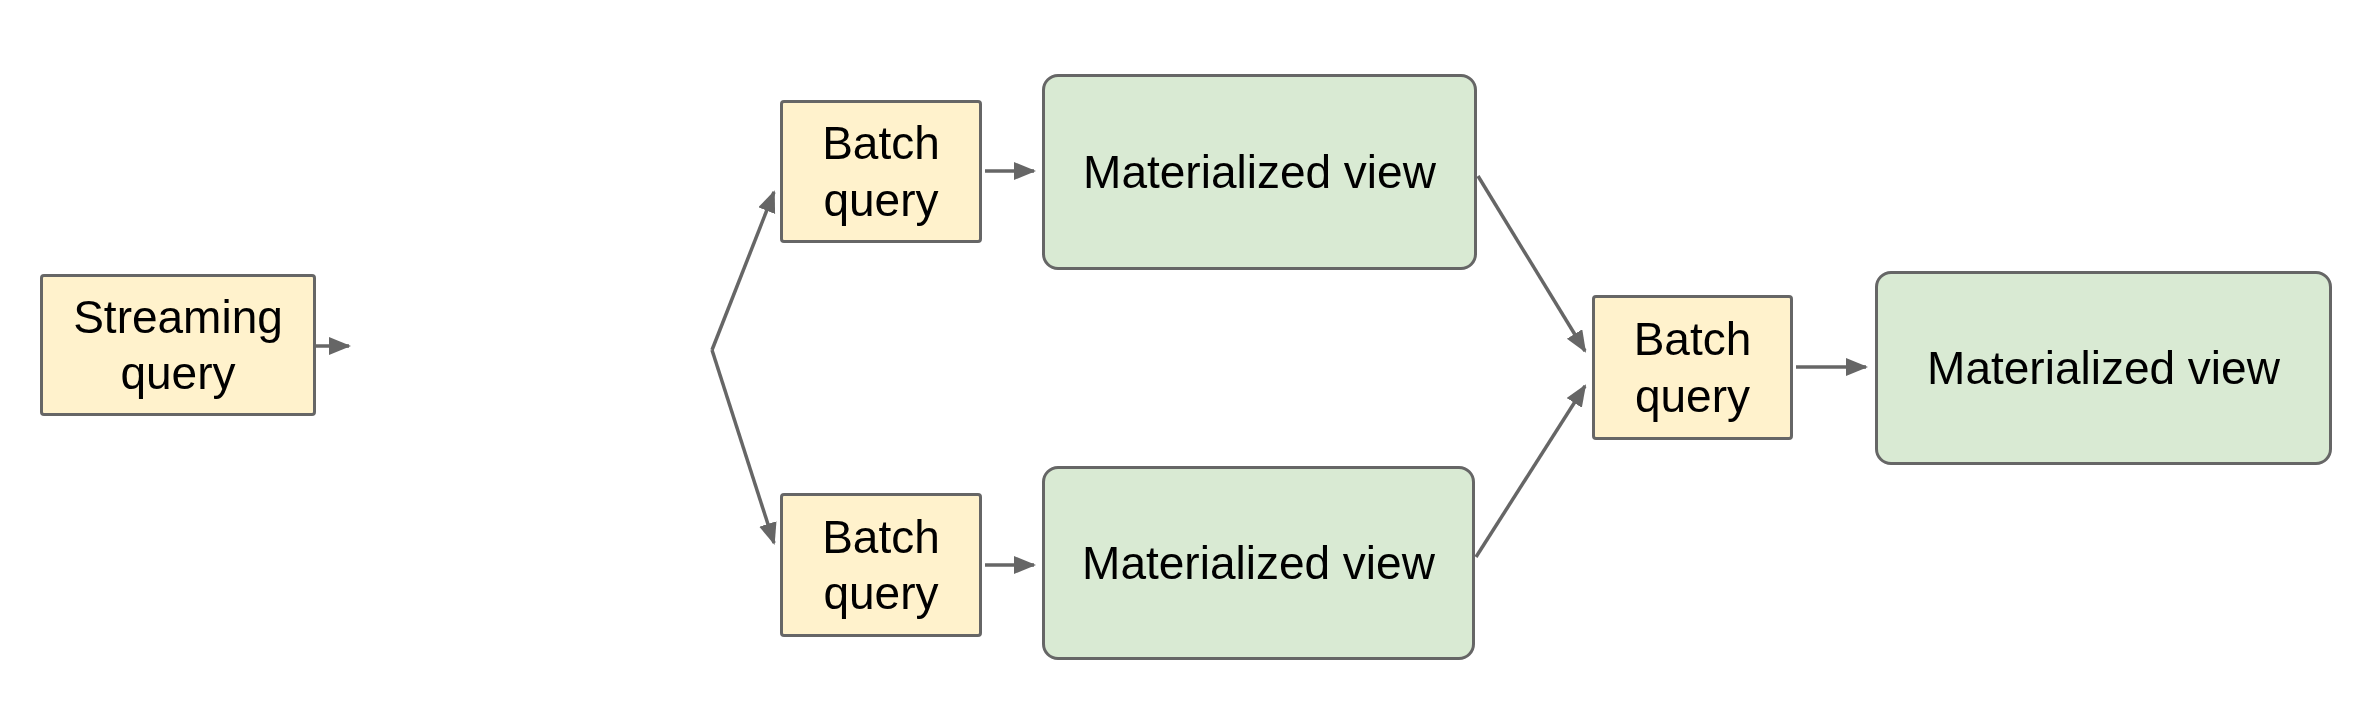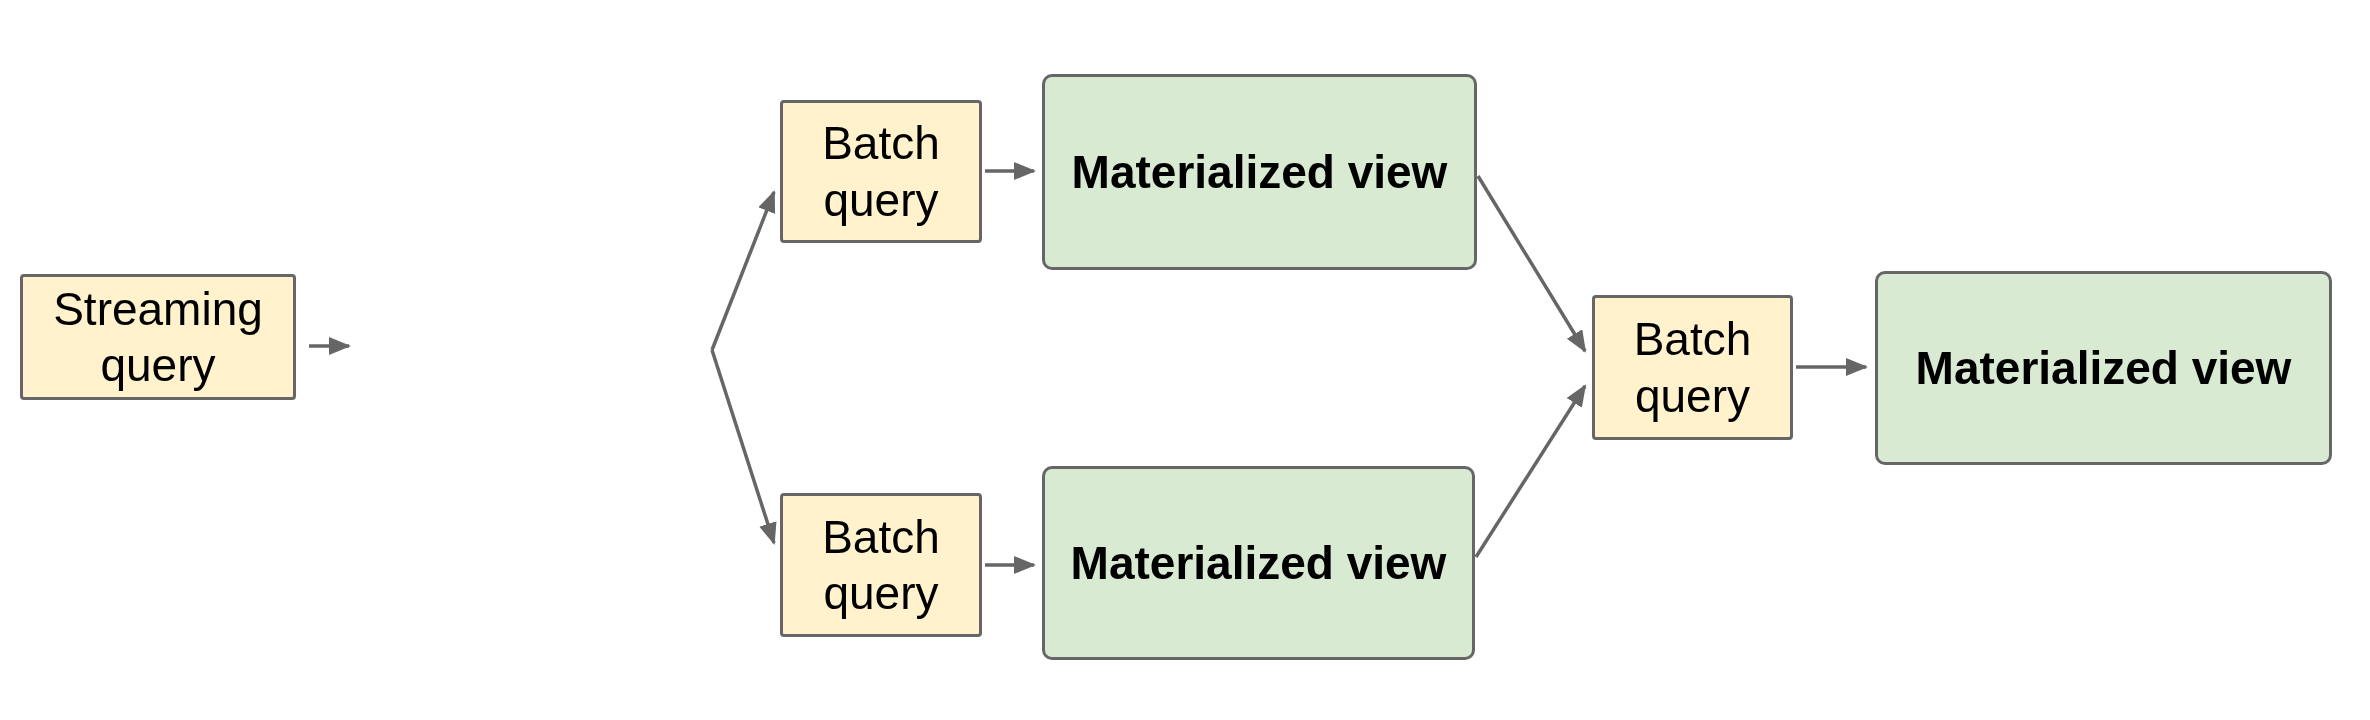--- a/index.html
+++ b/index.html
@@ -35,22 +35,21 @@
     font-size: 46px;
     line-height: 1.22;
     padding: 4px 10px;
   }
   .node-yellow {
     background: var(--yellow, #fff2cc);
     border-radius: 4px;
   }
   .node-green {
     background: var(--green, #d9ead3);
-    border-radius: 10px;
-    font-weight: bold;
+    border-radius: 16px;
   }
 </style>
 </head>
 <body>
 
 <div class="canvas">
 
   <svg class="edges-layer" width="2370" height="720" viewBox="0 0 2370 720" xmlns="http://www.w3.org/2000/svg">
     <defs>
       <marker id="arrowhead" markerUnits="userSpaceOnUse" markerWidth="26" markerHeight="20" refX="20" refY="9" orient="auto">
@@ -62,21 +61,21 @@
       <path d="M712,350 L774,192" marker-end="url(#arrowhead)"></path>
       <path d="M712,350 L774,543" marker-end="url(#arrowhead)"></path>
       <path d="M985,171 L1034,171" marker-end="url(#arrowhead)"></path>
       <path d="M985,565 L1034,565" marker-end="url(#arrowhead)"></path>
       <path d="M1478,176 L1585,351" marker-end="url(#arrowhead)"></path>
       <path d="M1476,557 L1585,386" marker-end="url(#arrowhead)"></path>
       <path d="M1796,367 L1866,367" marker-end="url(#arrowhead)"></path>
     </g>
   </svg>
 
-  <div class="node node-yellow" style="left:20px;  top:274px; width:276px; height:126px;">
+  <div class="node node-yellow" style="left:40px;  top:274px; width:276px; height:142px;">
     <span>Streaming query</span>
   </div>
 
 
   <div class="node node-yellow" style="left:780px; top:100px; width:202px; height:143px;">
     <span>Batch query</span>
   </div>
 
   <div class="node node-green" style="left:1042px; top:74px; width:435px; height:196px;">
     <span>Materialized view</span>

